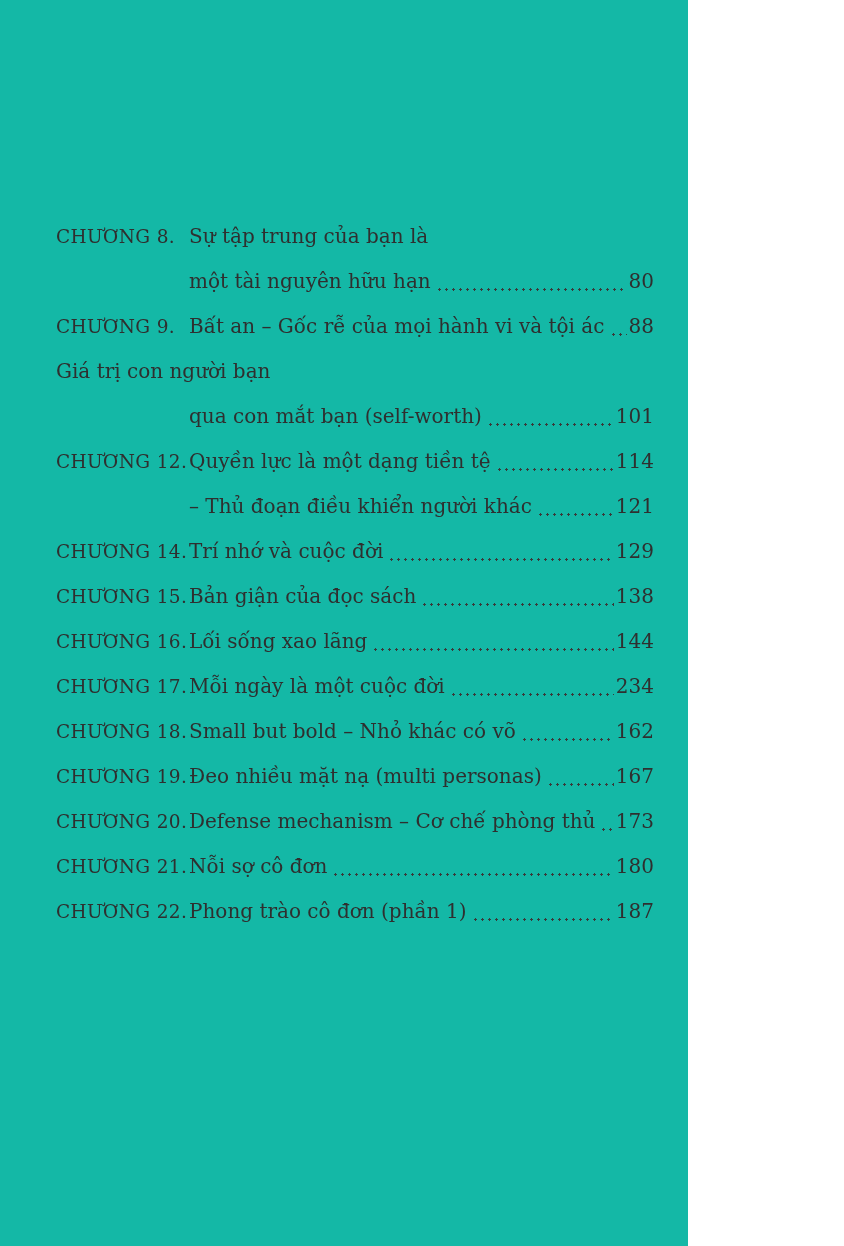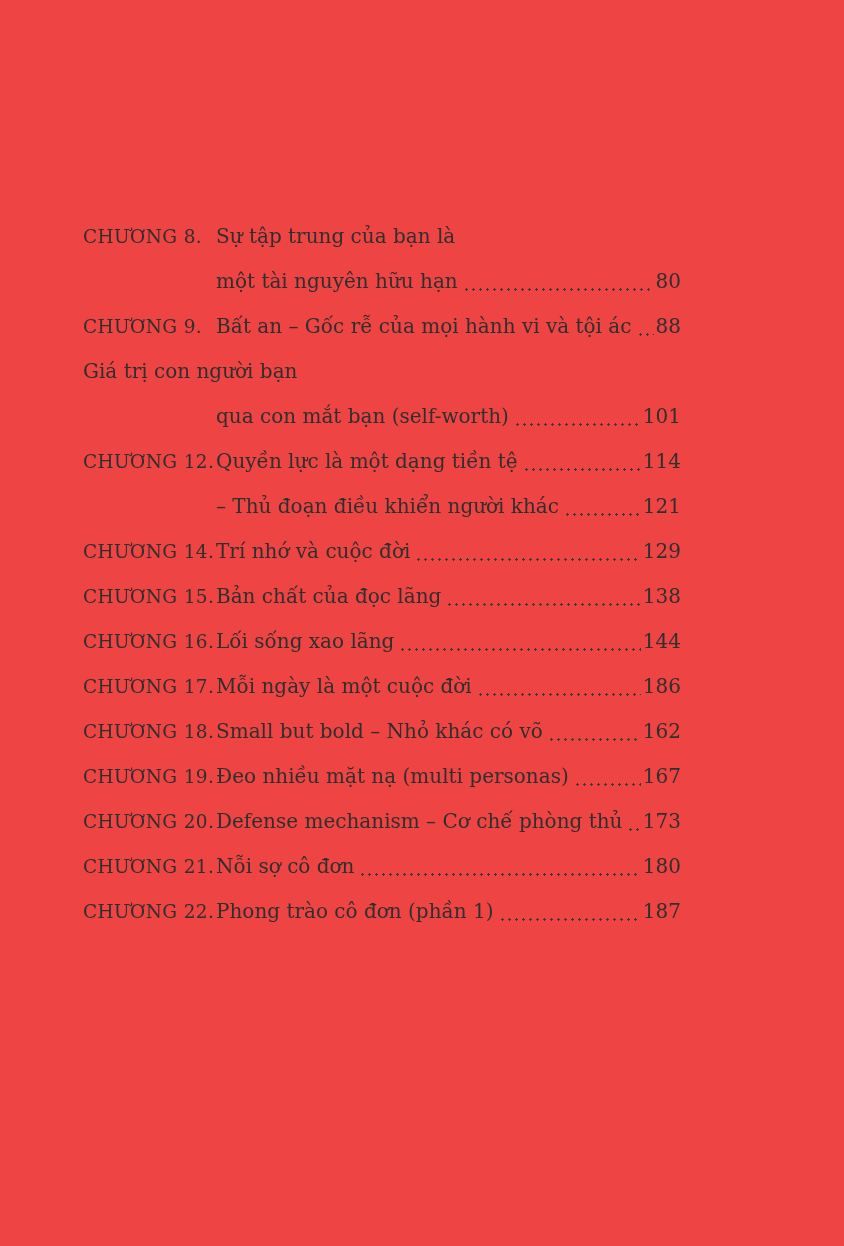--- a/index.html
+++ b/index.html
@@ -7,24 +7,24 @@
     width: 844px;
     height: 1246px;
     background: #ffffff;
   }
   body {
     font-family: "DejaVu Serif", "Liberation Serif", serif;
     color: #2f2f2f;
     overflow: hidden;
   }
   .page {
-    width: 844px;
+    width: 688px;
     height: 1246px;
-    padding: 214px 114px 0 83px;
-    background: #ef4444;
+    padding: 214px 114px 0 56px;
+    background: #14b8a6;
   }
   .toc-list { width: 598px; }
   .toc-row {
     display: flex;
     align-items: baseline;
     line-height: 45px;
     font-size: 20px;
     white-space: nowrap;
   }
   .chapter-label {
@@ -97,35 +97,35 @@
         <span class="pagenum">121</span>
       </div>
       <div class="toc-row">
         <span class="chapter-label">CHƯƠNG 14.</span>
         <span class="title">Trí nhớ và cuộc đời</span>
         <span class="dots"></span>
         <span class="pagenum">129</span>
       </div>
       <div class="toc-row">
         <span class="chapter-label">CHƯƠNG 15.</span>
-        <span class="title">Bản chất của đọc lãng</span>
+        <span class="title">Bản giận của đọc sách</span>
         <span class="dots"></span>
         <span class="pagenum">138</span>
       </div>
       <div class="toc-row">
         <span class="chapter-label">CHƯƠNG 16.</span>
         <span class="title">Lối sống xao lãng</span>
         <span class="dots"></span>
         <span class="pagenum">144</span>
       </div>
       <div class="toc-row">
         <span class="chapter-label">CHƯƠNG 17.</span>
         <span class="title">Mỗi ngày là một cuộc đời</span>
         <span class="dots"></span>
-        <span class="pagenum">186</span>
+        <span class="pagenum">234</span>
       </div>
       <div class="toc-row">
         <span class="chapter-label">CHƯƠNG 18.</span>
         <span class="title">Small but bold – Nhỏ khác có võ</span>
         <span class="dots"></span>
         <span class="pagenum">162</span>
       </div>
       <div class="toc-row">
         <span class="chapter-label">CHƯƠNG 19.</span>
         <span class="title">Đeo nhiều mặt nạ (multi personas)</span>

